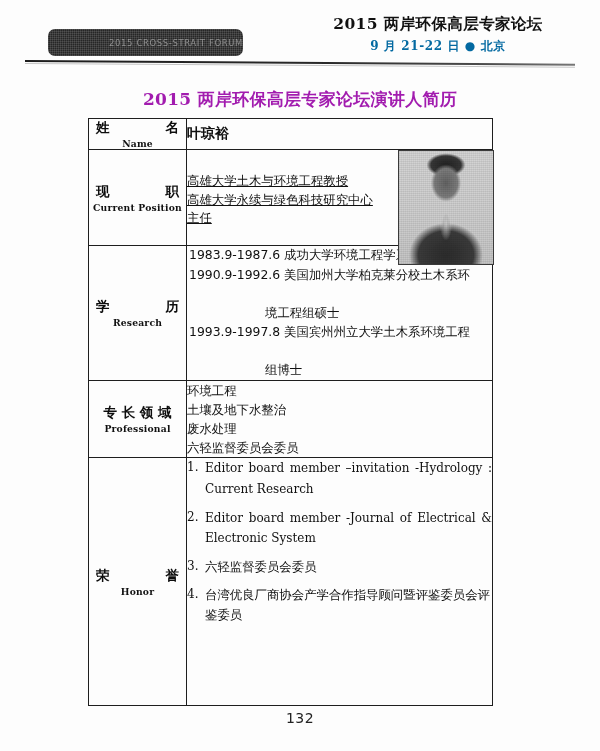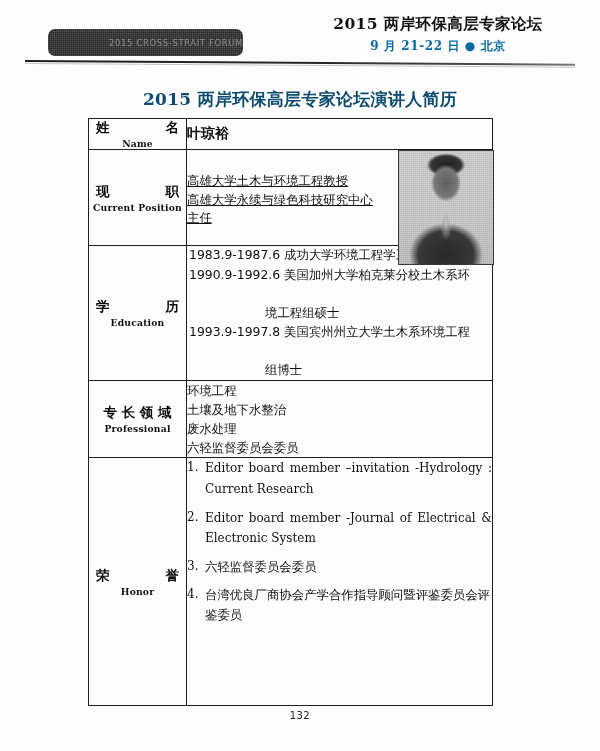--- a/index.html
+++ b/index.html
@@ -104,21 +104,21 @@
   
   .doc-title {
     position: absolute;
     left: 0; top: 88px;
     width: 600px;
     text-align: center;
     font-family: "DejaVu Serif", serif;
     font-weight: bold;
     font-size: 17px;
     letter-spacing: .3px;
-    color: #0c4a6e;
+    color: #a21caf;
   }
 
   
   .cv-table {
     position: absolute;
     left: 88px;
     top: 118px;
     width: 404px;
     border-collapse: collapse;
     table-layout: fixed;
@@ -272,21 +272,21 @@
   .honor-pad { height: 72px; }
 
   
   .page-number {
     position: absolute;
     left: 0;
     top: 710px;
     width: 600px;
     text-align: center;
     font-family: "DejaVu Sans", sans-serif;
-    font-size: 10px;
+    font-size: 14px;
     color: #222;
     letter-spacing: .4px;
   }
 </style>
 </head>
 <body>
 
 <div class="page">
 
   <div class="masthead">
@@ -339,21 +339,21 @@
           </div>
         </td>
       </tr>
 
       <tr>
         <td class="label-cell">
           <div class="label-cn">
             <span>学</span>
             <span>历</span>
           </div>
-          <div class="label-en">Education</div>
+          <div class="label-en">Research</div>
         </td>
         <td class="value-cell edu-cell">
           <div class="edu-line">1983.9-1987.6 成功大学环境工程学系学士</div>
           <div class="edu-line">1990.9-1992.6 美国加州大学柏克莱分校土木系环</div>
           <div class="edu-cont">境工程组硕士</div>
           <div class="edu-line">1993.9-1997.8 美国宾州州立大学土木系环境工程</div>
           <div class="edu-cont">组博士</div>
         </td>
       </tr>
 

